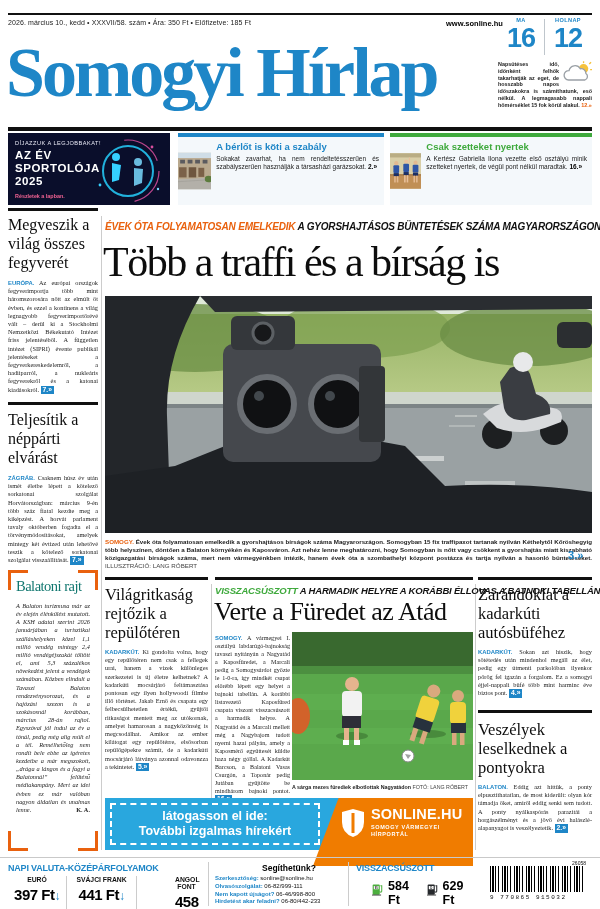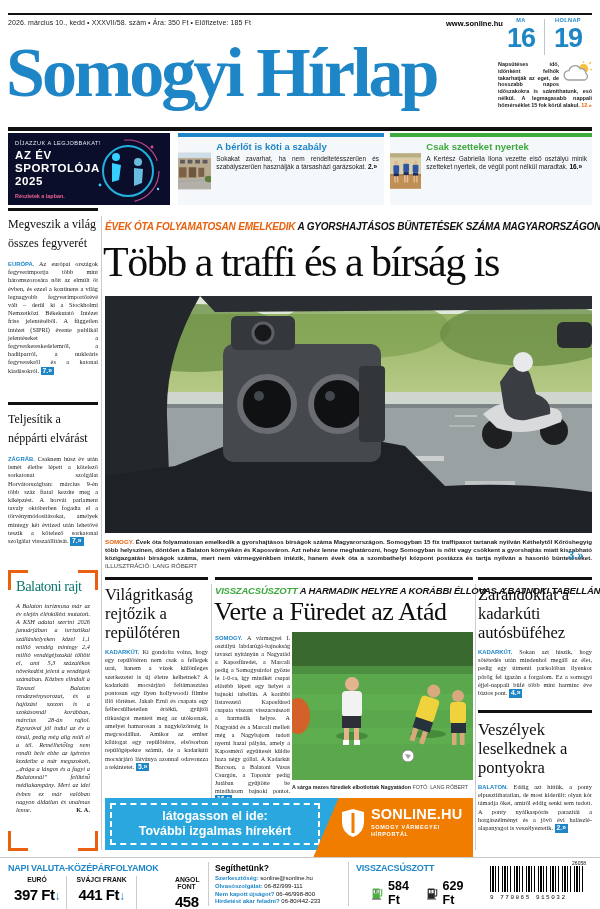--- a/index.html
+++ b/index.html
@@ -40,21 +40,21 @@
   .teaser-text { padding:5px 5px 0 5px; }
   .teaser-h { font-size:9.5px; font-weight:bold; line-height:10.5px; margin-bottom:2px; }
   .teaser-b { font-size:6.5px; line-height:8px; color:#222; text-align:justify; }
   .teaser-ref { font-weight:bold; color:#000; font-size:6.5px; }
 
   
   .bar { background:#101010; height:3px; }
   .vrule { width:1px; background:#ccc; }
 
   
-  .atitle { font-family:"Liberation Serif",serif; font-size:12px; line-height:19px; color:#0d0d0d; font-weight:normal; }
+  .atitle { font-family:"Liberation Serif",serif; font-size:16px; line-height:19px; color:#0d0d0d; font-weight:normal; }
   .body-t { font-family:"Liberation Serif",serif; font-size:6.3px; line-height:8.2px; text-align:justify; color:#1c1c1c; }
   .lead { font-family:"Liberation Sans",sans-serif; font-weight:bold; font-size:5.9px; color:#1e86c7; }
   .chip { display:inline-block; background:#1e86c7; color:#fff; font-family:"Liberation Sans",sans-serif;
           font-weight:bold; font-size:6.8px; line-height:8.5px; padding:0 2px; }
 
   
   .kicker { font-size:10px; font-weight:bold; letter-spacing:-0.2px; white-space:nowrap;font-style:italic; }
   .kick-hi { color:#e9610e; }
   .kick-hi.green { color:#3ea93c; }
   .kick-rest { color:#111; }
@@ -77,39 +77,39 @@
   .op-sig { font-weight:bold; font-style:normal; float:right; }
 
   .h2 { font-family:"Liberation Serif",serif; font-size:26px; line-height:30px; letter-spacing:-0.5px; color:#0d0d0d; white-space:nowrap; }
   .photo-cap { font-size:5.3px; font-weight:bold; color:#222; }
 
   
   .banner { left:105px; top:798px; width:368px; height:52px; background:#29a7de; }
   .banner-dash { position:absolute; left:5px; top:5px; width:210px; height:42px; border:2px dashed #fff; }
   .banner-text { position:absolute; left:5px; top:11px; width:210px; text-align:center; color:#fff;
                  font-size:12.5px; font-weight:bold; line-height:15px; }
-  .banner-orange { position:absolute; right:0; top:0; width:160px; height:60px; background:#f07c00;
+  .banner-orange { position:absolute; right:0; top:0; width:160px; height:68px; background:#f07c00;
                    clip-path:polygon(16% 0, 100% 0, 100% 100%, 0 100%); }
   .brand-row { position:absolute; left:34px; top:8px; display:flex; }
   .brand-name { font-size:14.5px; font-weight:bold; color:#fff; letter-spacing:0.2px; line-height:16px; }
   .brand-sub { font-size:5.5px; font-weight:bold; color:#fff; letter-spacing:0.6px; line-height:7px; margin-top:2px; }
 
   
   .f-rule { left:0; top:857px; width:600px; height:1px; background:#c9c9c9; }
   .f-title { font-size:9px; font-weight:bold; color:#1e86c7; letter-spacing:-0.2px; }
   .cur-row { display:flex; margin-top:3px; }
   .cur-cell { text-align:center; padding:0 4px; }
   .cur-cell + .cur-cell { border-left:1px solid #ccc; }
   .cur-label { font-size:6.8px; font-weight:bold; color:#111; }
   .cur-val { font-size:15px; font-weight:bold; color:#000; letter-spacing:-0.5px; margin-top:3px; }
   .cur-arrow { color:#1e86c7; font-size:12px; font-weight:bold; }
-  .help-title { font-size:8.5px; font-weight:bold; color:#000; }
+  .help-title { font-size:8.5px; font-weight:bold; color:#000;margin-left:47px; }
   .help-line { font-size:6px; line-height:7.8px; color:#111; }
   .help-label { color:#1e86c7; font-weight:bold; }
-  .fuel-row { display:flex; align-items:center; margin-top:6px; gap:5px;margin-left:16px; }
+  .fuel-row { display:flex; align-items:flex-start; margin-top:6px; gap:5px;margin-left:16px; }
   .fuel-price { font-size:12.5px; font-weight:bold; color:#000; margin-right:10px; }
   .barcode-box { left:482px; top:860px; width:110px; height:46px; background:#fff; }
   .bars { position:absolute; left:8px; top:6px; width:94px; height:26px;
     background:repeating-linear-gradient(90deg,#000 0 1px,#fff 1px 2px,#000 2px 4px,#fff 4px 5px,#000 5px 6px,#fff 6px 8px,#000 8px 9px,#fff 9px 12px); }
   .barcode-top { position:absolute; right:6px; top:0; font-size:5px; color:#111; }
   .barcode-num { position:absolute; left:8px; top:34px; font-size:6px; letter-spacing:1.5px; color:#111; font-family:"Liberation Mono",monospace; }
 </style>
 </head>
 <body>
 
@@ -122,21 +122,21 @@
 
   <div class="abs weather">
     <div class="w-temps">
       <div class="w-cell">
         <div class="w-label">MA</div>
         <div class="w-num">16</div>
       </div>
       <div class="w-div"></div>
       <div class="w-cell">
         <div class="w-label">HOLNAP</div>
-        <div class="w-num">19</div>
+        <div class="w-num">12</div>
       </div>
     </div>
     <div class="w-text">
       <span class="w-cloud">
         <svg width="30" height="23" viewBox="0 0 32 24">
           <g stroke="#f6c23c" stroke-width="1.4">
               <line x1="23" y1="0" x2="23" y2="2"></line>
               <line x1="29" y1="3" x2="31" y2="1"></line>
               <line x1="30" y1="9" x2="32" y2="9"></line>
             </g>

